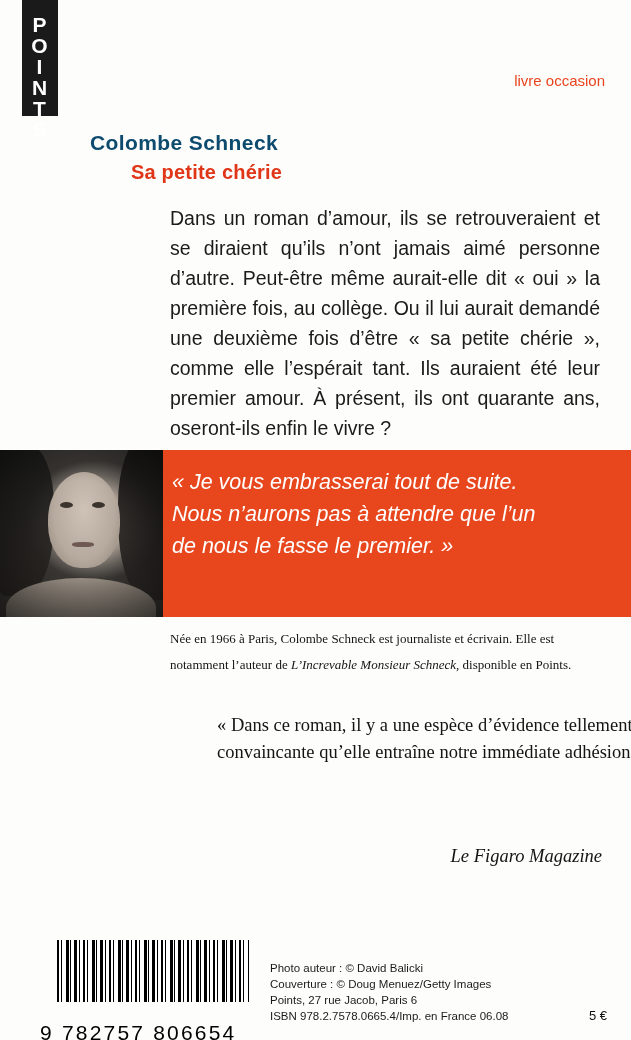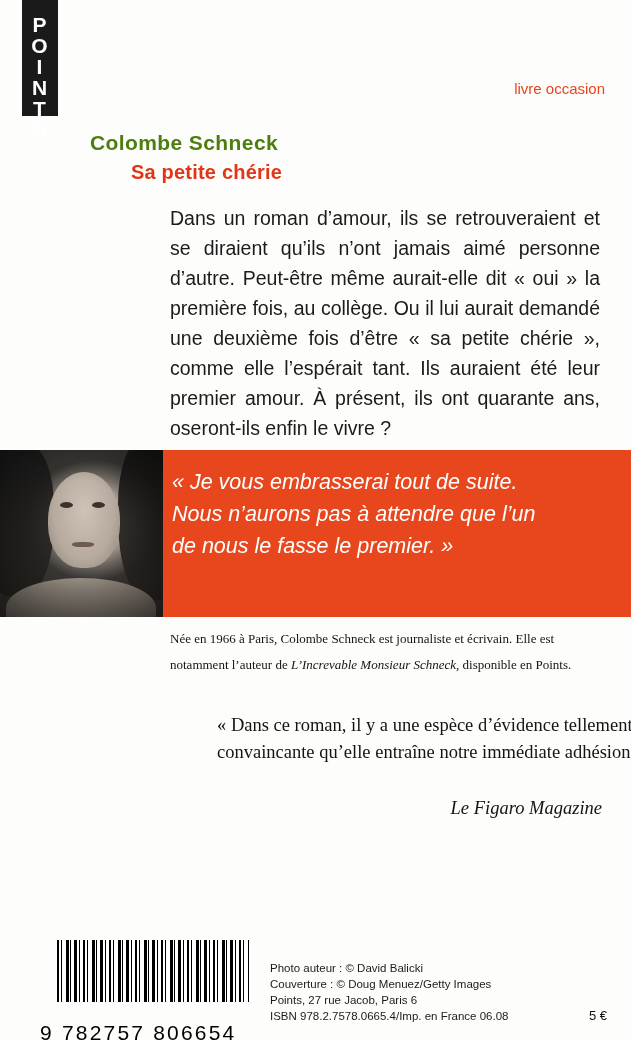--- a/index.html
+++ b/index.html
@@ -51,31 +51,30 @@
   }
 
   
   .occasion {
     position: absolute;
     right: 26px;
     top: 72px;
     color: #e8441d;
     font-size: 15px;
     font-family: "Liberation Sans", sans-serif;
-    margin-top: 8px;
   }
 
   
   .author {
     position: absolute;
     left: 90px;
     top: 131px;
     font-size: 21px;
     font-weight: bold;
-    color: #4d7c0f;
+    color: #0c4a6e;
     letter-spacing: 0.4px;
   }
   .title {
     position: absolute;
     left: 131px;
     top: 161px;
     font-size: 20px;
     font-weight: bold;
     color: #e03516;
     letter-spacing: 0.2px;
@@ -213,21 +212,21 @@
     width: 432px;
     font-family: "Liberation Serif", serif;
     font-size: 18.5px;
     line-height: 27px;
     color: #141414;
     margin-left: 47px;
   }
   .press-source {
     position: absolute;
     left: 170px;
-    top: 798px;
+    top: 846px;
     width: 432px;
     text-align: right;
     font-family: "Liberation Serif", serif;
     font-style: italic;
     font-size: 18.5px;
     color: #141414;
   }
 
   
   .barcode {

